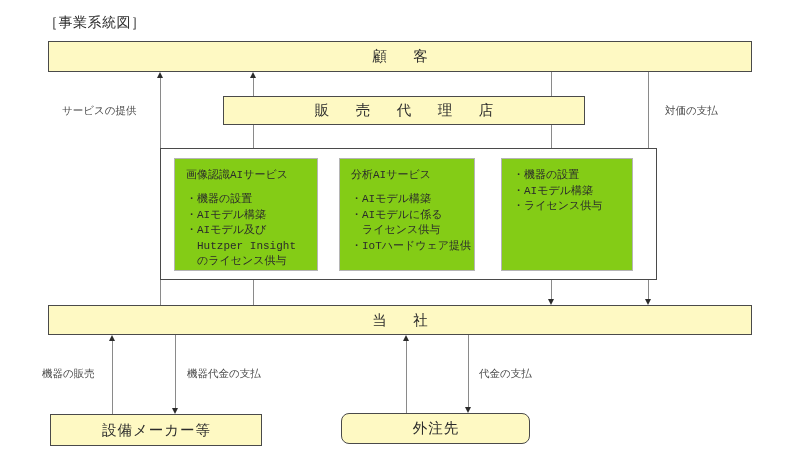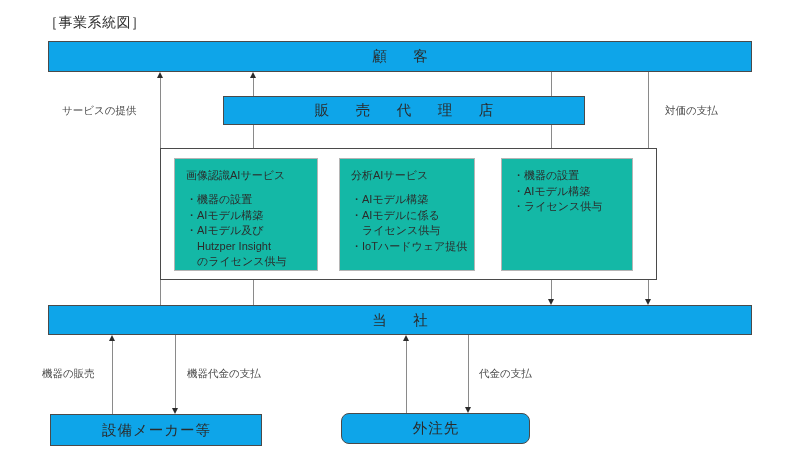--- a/index.html
+++ b/index.html
@@ -27,41 +27,42 @@
     top: 13px;
     font-size: 14px;
     line-height: 18px;
     color: #2b2b2b;
     letter-spacing: 0.5px;
     white-space: nowrap;
   }
 
   
   .grey-box {
-    background: #0ea5e9;
+    background: #fef9c3;
     border: 1.5px solid #4a4a4a;
     display: flex;
     align-items: center;
     justify-content: center;
     font-size: 14.5px;
     color: #2b2b2b;
   }
   .grey-box .lbl { letter-spacing: 6px; text-indent: 6px; }
   .grey-box.tight .lbl { letter-spacing: 1px; text-indent: 1px; }
 
   
   .services-container {
     border: 1.5px solid #4a4a4a;
     background: #ffffff;
   }
   
   .service-card {
     border: 1px solid #b5b5b5;
-    background: #14b8a6;
+    background: #84cc16;
     padding: 9px 10px 8px 11px;
+    font-family: Liberation Mono, monospace;
   }
   .service-card .card-title {
     font-size: 11px;
     color: #2b2b2b;
     line-height: 14px;
     margin-bottom: 10px;
     white-space: nowrap;
   }
   .service-card ul {
     list-style: none;

